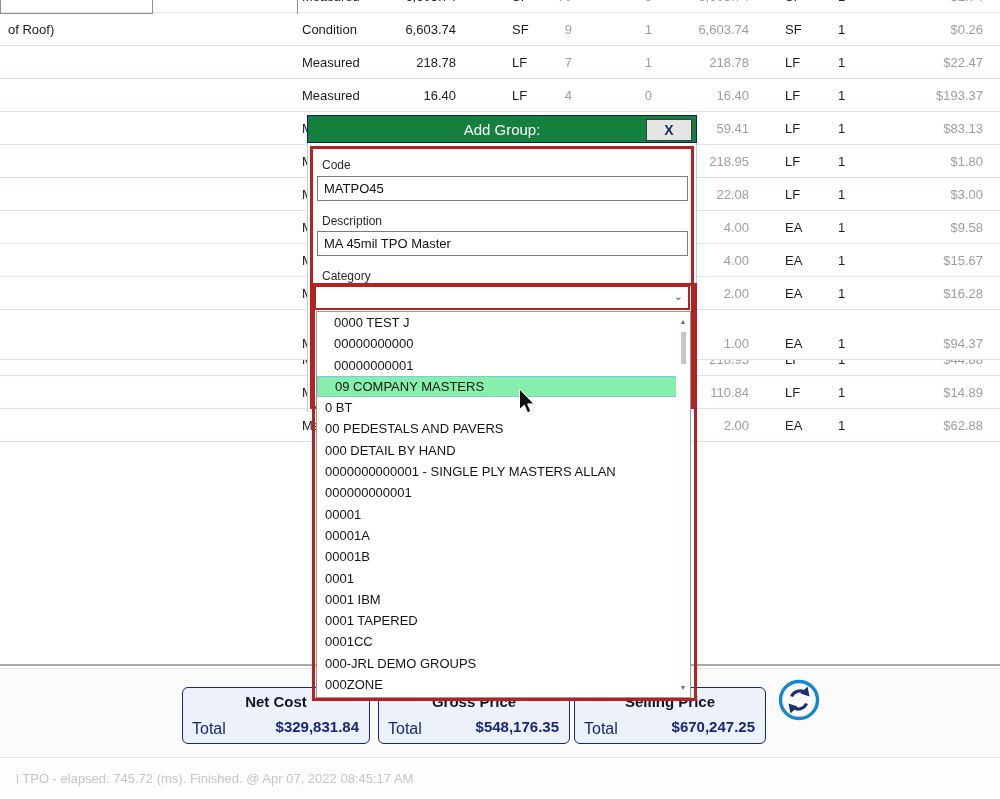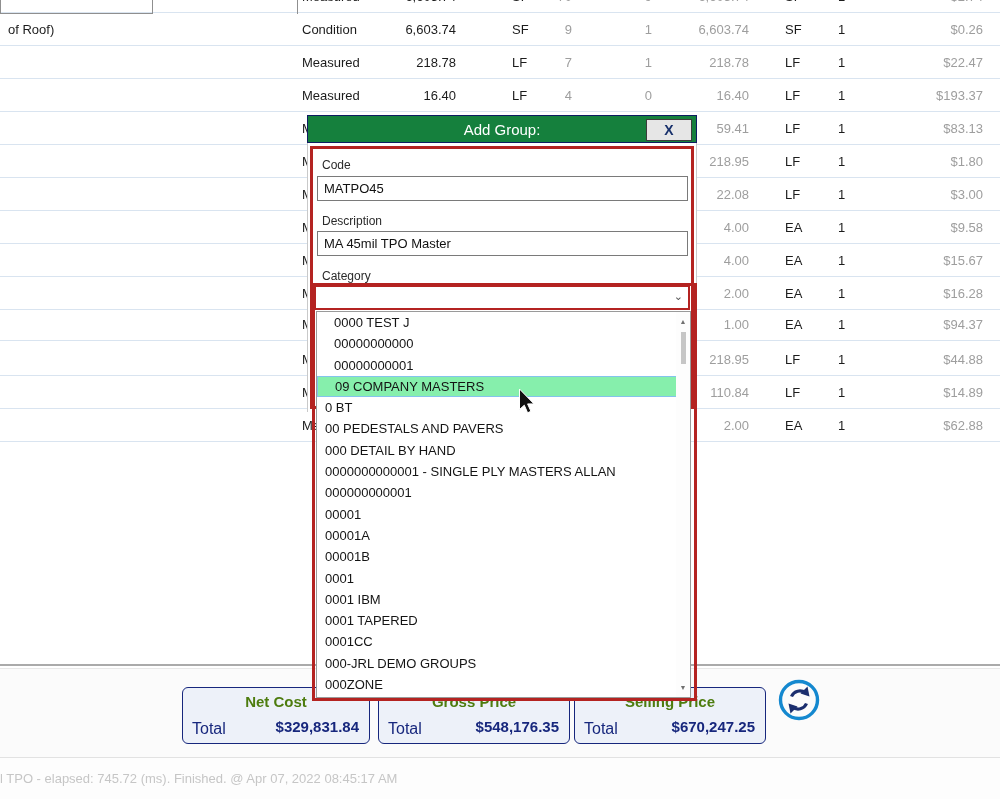--- a/index.html
+++ b/index.html
@@ -61,29 +61,29 @@
   #dd-thumb { position:absolute; left:5px; top:20px; width:5px; height:32px; background:#c6c6c6; }
   
   #divider-top { position:absolute; left:0; top:664px; width:1000px; height:2px; background:#aaaaaa; }
   #divider-top2 { position:absolute; left:0; top:668px; width:1000px; height:1px; background:#e8e8e8; }
   #totals-panel { position:absolute; left:0; top:669px; width:1000px; height:88px; background:#fbfbfb; }
   .total-box { position:absolute; top:18px; height:57px; background:#edf1f9;
     border:1px solid #17277d; border-radius:6px; }
   #box-net   { left:182px; width:188px; }
   #box-gross { left:378px; width:192px; }
   #box-sell  { left:574px; width:192px; }
-  .total-title { text-align:center; font-size:15px; font-weight:bold; color:#4d7c0f; margin-top:5px; }
+  .total-title { text-align:center; font-size:15px; font-weight:bold; color:#0f172a; margin-top:5px; }
   .total-row { position:absolute; left:0; bottom:7px; width:100%; height:18px; }
   .total-label { position:absolute; left:9px; font-size:16px; color:#17277d; top:2px; }
   .total-value { position:absolute; right:10px; font-size:15px; font-weight:bold; color:#17277d; top:0; }
   #refresh-button { position:absolute; left:776px; top:8px; width:46px; height:46px; cursor:pointer; }
   
   #divider-status { position:absolute; left:0; top:757px; width:1000px; height:1px; background:#e2e2e2; }
   #status-bar { position:absolute; left:0; top:758px; width:1000px; height:41px; background:#fdfdfd; }
-  #status-text { position:absolute; left:0px; top:13px; font-size:13px; color:#c6c6c6; white-space:nowrap; }
+  #status-text { position:absolute; left:16px; top:13px; font-size:13px; color:#c6c6c6; white-space:nowrap; }
   
   #mouse-cursor { position:absolute; left:518px; top:388px; z-index:60; }
 </style>
 </head>
 <body>
 
 <div id="screen">
 
   <div id="table-area">
       <div class="t-row" style="top: 409px;">
@@ -115,21 +115,21 @@
         <div class="t-cell c-type">Measured</div>
         <div class="t-cell c-qty1"></div>
         <div class="t-cell c-unit1"></div>
         <div class="t-cell c-cola"></div>
         <div class="t-cell c-colb"></div>
         <div class="t-cell c-qty2">218.95</div>
         <div class="t-cell c-unit2">LF</div>
         <div class="t-cell c-fact">1</div>
         <div class="t-cell c-price">$44.88</div>
       </div>
-      <div class="t-row" style="top: 308px;">
+      <div class="t-row" style="top: 327px;">
         <div class="t-cell c-label"></div>
         <div class="t-cell c-type">Measured</div>
         <div class="t-cell c-qty1"></div>
         <div class="t-cell c-unit1"></div>
         <div class="t-cell c-cola"></div>
         <div class="t-cell c-colb"></div>
         <div class="t-cell c-qty2">1.00</div>
         <div class="t-cell c-unit2">EA</div>
         <div class="t-cell c-fact">1</div>
         <div class="t-cell c-price">$94.37</div>

